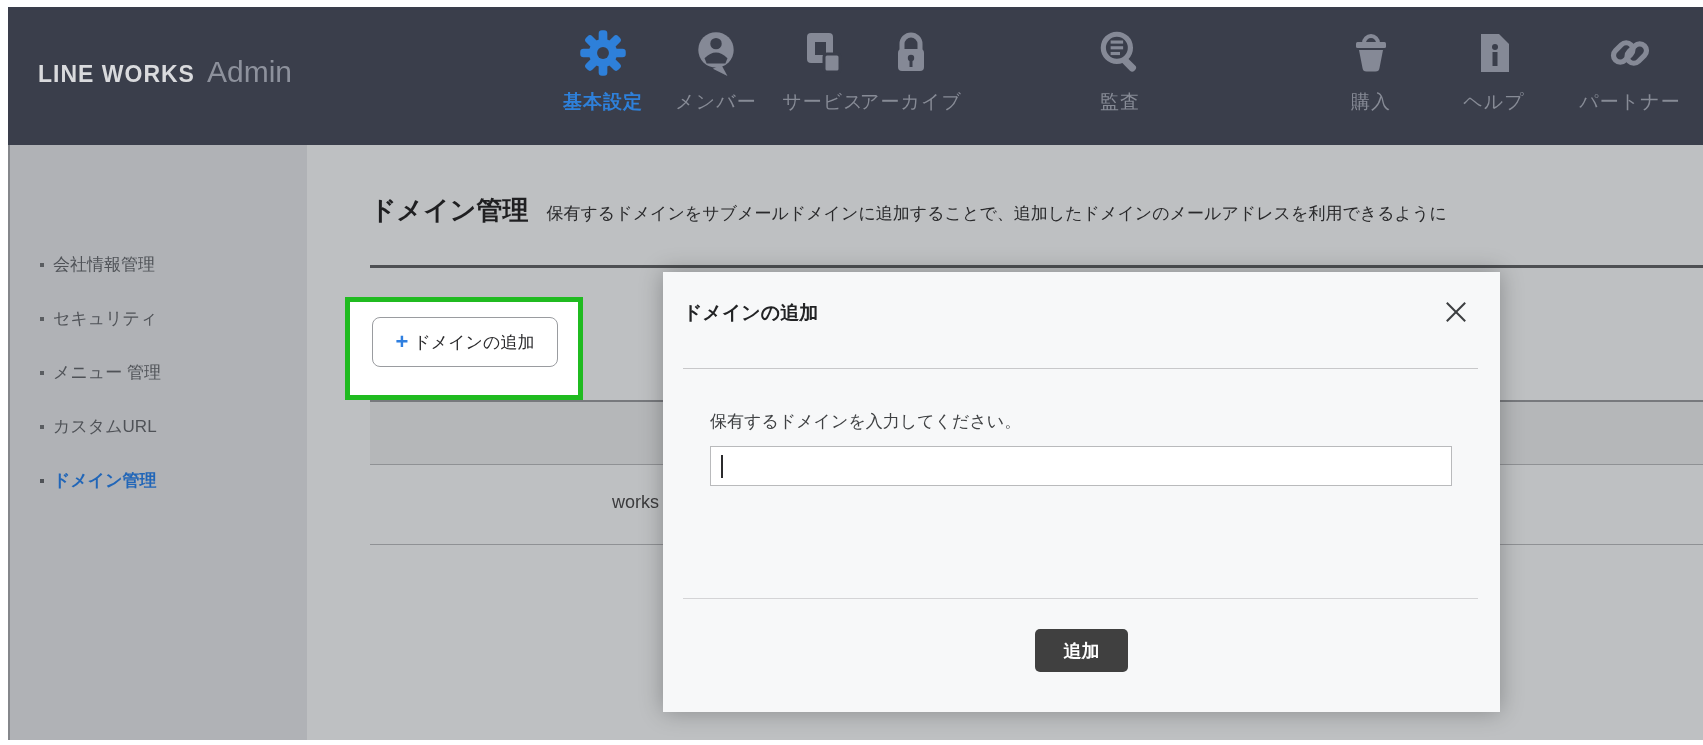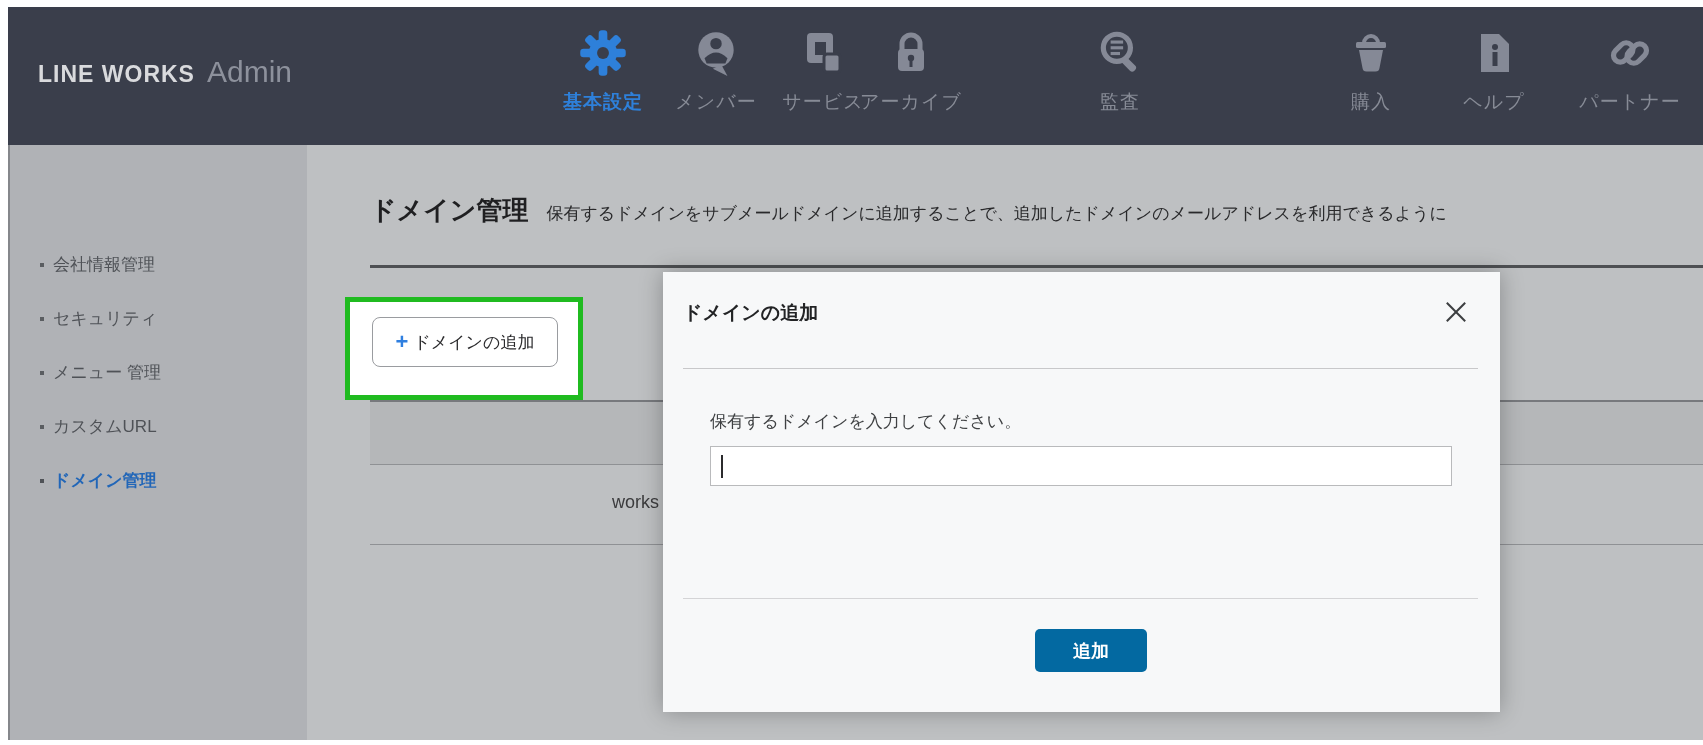--- a/index.html
+++ b/index.html
@@ -56,22 +56,22 @@
   .modal-close .x1,.modal-close .x2 { position:absolute; left:3px; top:15px; width:26px; height:2px; background:#3c3e40; }
   .modal-close .x1 { transform:rotate(45deg); }
   .modal-close .x2 { transform:rotate(-45deg); }
   .modal-divider-top { position:absolute; left:20px; right:22px; top:96px; height:1px; background:#c8c8ca; }
   .modal-label { position:absolute; left:47px; top:138px; font-size:17px; color:#3f4143; }
   .modal-input { position:absolute; left:47px; top:174px; width:742px; height:40px;
                  background:#ffffff; border:1px solid #b9babc; font-size:17px; color:#222;
                  padding:0 12px; outline:none; }
   .input-caret { position:absolute; left:58px; top:183px; width:2px; height:23px; background:#2b2b2d; }
   .modal-divider-bottom { position:absolute; left:20px; right:22px; top:326px; height:1px; background:#d4d4d6; }
-  .modal-submit { position:absolute; left:372px; top:357px; width:112px; height:43px;
-                  background:#0369a1; border:none; border-radius:5px;
+  .modal-submit { position:absolute; left:372px; top:357px; width:93px; height:43px;
+                  background:#404040; border:none; border-radius:5px;
                   color:#ffffff; font-size:18px; font-weight:700; cursor:pointer;
                   font-family:"Liberation Sans","DejaVu Sans",sans-serif; }
 </style>
 </head>
 <body>
 
 <div class="stage">
 
   <div class="navbar">
     <div class="logo">

